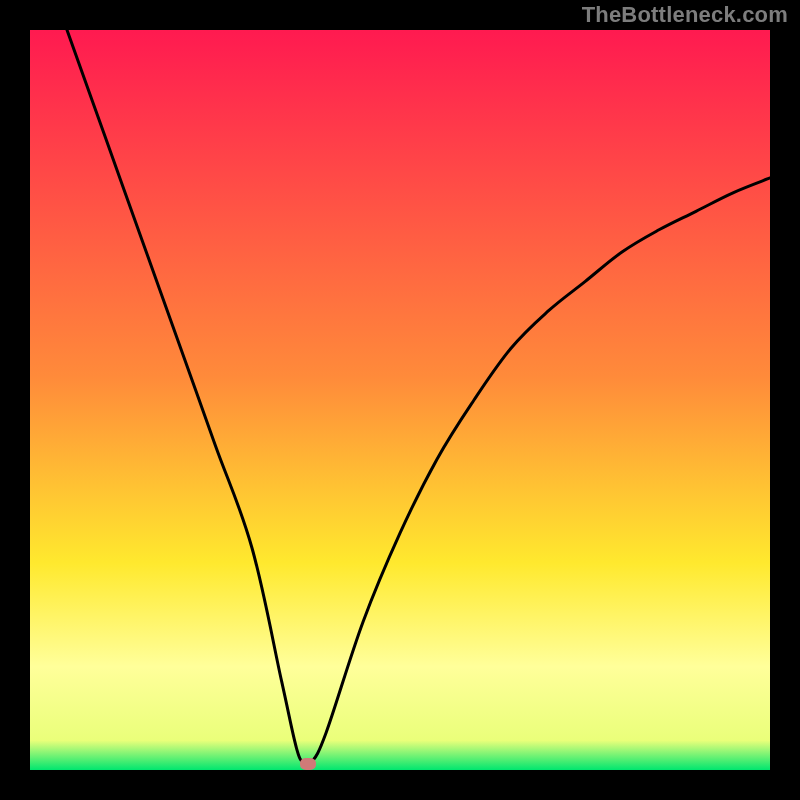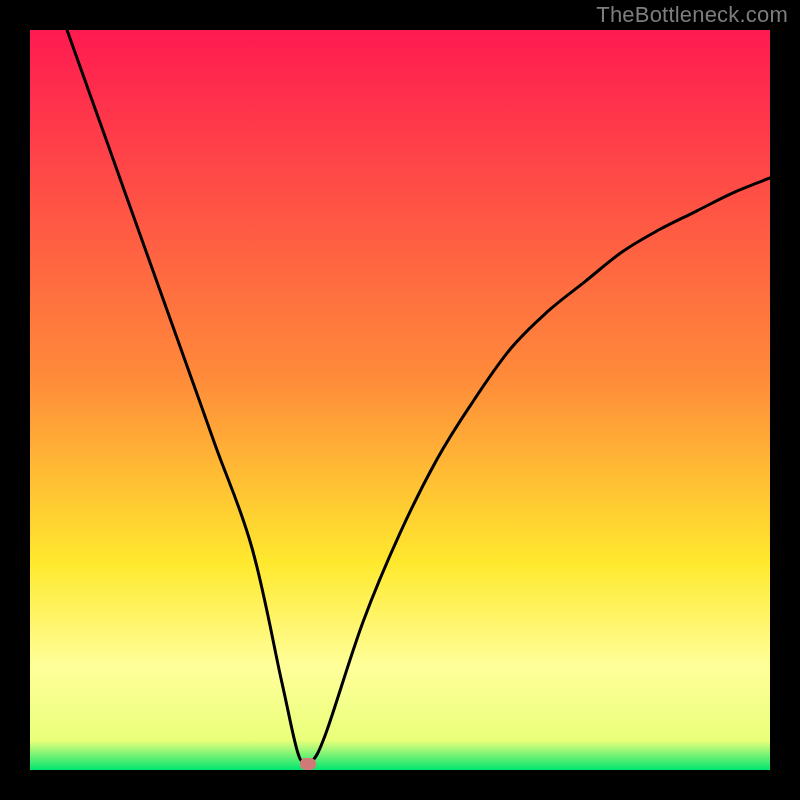--- a/index.html
+++ b/index.html
@@ -32,21 +32,21 @@
     inset: 0;
     pointer-events: none;
   }
 
   .watermark {
     position: absolute;
     top: 2px;
     right: 12px;
     color: #7d7d7d;
     font-size: 22px;
-    font-weight: 400;
+    font-weight: 700;
     letter-spacing: 0.2px;
   }
 
   .marker {
     position: absolute;
     width: 16px;
     height: 12px;
     border-radius: 6px / 5px;
     background: #cf7a78;
     transform: translate(-50%, -50%);

